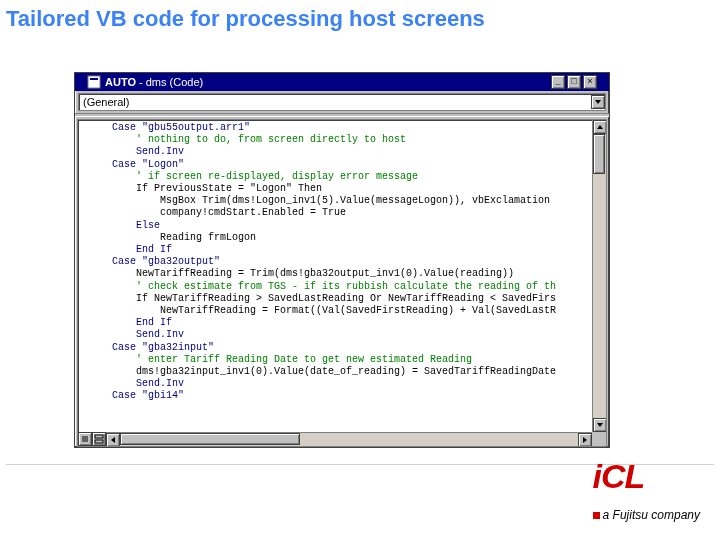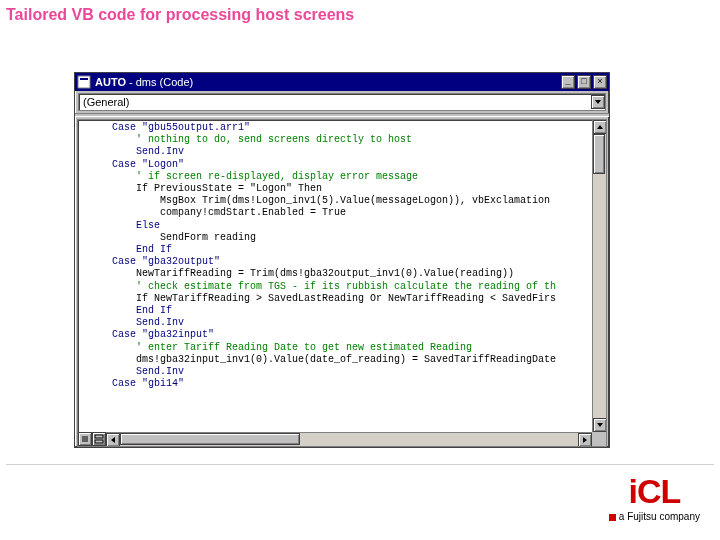--- a/index.html
+++ b/index.html
@@ -5,43 +5,43 @@
   * { box-sizing: border-box; margin: 0; padding: 0; }
   body {
     width: 720px;
     height: 540px;
     background: #fff;
     font-family: Arial, Helvetica, sans-serif;
     position: relative;
     overflow: hidden;
   }
   .page-title {
-    font-size: 16px;
+    font-size: 22px;
     font-weight: bold;
     padding: 6px 4px 12px 6px;
-    color: #ec4899;
+    color: #3b82f6;
   }
   .window {
     position: absolute;
     left: 74px;
     top: 72px;
     width: 536px;
     height: 376px;
     background: #c0c0c0;
     border: 1px solid #404040;
     box-shadow: inset -1px -1px 0 #404040, inset 1px 1px 0 #fff;
   }
   .titlebar {
     height: 18px;
     background: #000080;
     color: #fff;
     display: flex;
     align-items: center;
     font-size: 11px;
-    padding: 0 2px;
+    padding: 0 12px;
   }
   .titlebar .icon {
     width: 14px; height: 14px;
     margin-right: 4px;
     display: inline-flex; align-items: center; justify-content: center;
   }
   .titlebar .title-text { flex: 1; }
   .titlebar .title-text b { font-weight: bold; }
   .tb-btn {
     width: 14px; height: 14px;
@@ -158,34 +158,35 @@
     position: absolute;
     left: 6px; right: 6px;
     top: 464px;
     height: 1px;
     background: #d0d0d0;
   }
   .logo {
     position: absolute;
     right: 20px;
     bottom: 18px;
-    text-align: center;
+    text-align: left;
+    font-style: italic;
   }
   .logo-main {
     font-family: Arial, sans-serif;
     font-size: 34px;
     font-weight: 900;
     color: #d00000;
     line-height: 0.8;
     letter-spacing: -1px;
   }
   .logo-sub {
-    font-size: 10px;
+    font-size: 12px;
     color: #000;
-    margin-top: 6px;
+    margin-top: 18px;
   }
   .logo-sub .sq {
     display: inline-block;
     width: 7px; height: 7px;
     background: #d00000;
     vertical-align: middle;
     margin-right: 3px;
   }
   svg.tri { width: 8px; height: 8px; }
 </style>
@@ -218,34 +219,35 @@
             <polygon points="1,2 7,2 4,6" fill="#000"></polygon>
           </svg>
       </span>
     </div>
   </div>
 
   <div class="divider"></div>
 
   <div class="code-wrap">
     <div class="code-area" id="code-area"><span class="kw">Case "gbu55output.arr1"
-</span><span class="cm">    ' nothing to do, send screens directly to host
+</span><span class="cm">    ' nothing to do, from screen directly to host
 </span><span class="kw">    Send.Inv
 </span><span class="kw">Case "Logon"
 </span><span class="cm">    ' if screen re-displayed, display error message
 </span><span>    If PreviousState = "Logon" Then
 </span><span>        MsgBox Trim(dms!Logon_inv1(5).Value(messageLogon)), vbExclamation
 </span><span>        company!cmdStart.Enabled = True
 </span><span class="kw">    Else
-</span><span>        SendForm reading
+</span><span>        Reading frmLogon
 </span><span class="kw">    End If
 </span><span class="kw">Case "gba32output"
 </span><span>    NewTariffReading = Trim(dms!gba32output_inv1(0).Value(reading))
 </span><span class="cm">    ' check estimate from TGS - if its rubbish calculate the reading of th
 </span><span>    If NewTariffReading &gt; SavedLastReading Or NewTariffReading &lt; SavedFirs
+</span><span>        NewTariffReading = Format((Val(SavedFirstReading) + Val(SavedLastR
 </span><span class="kw">    End If
 </span><span class="kw">    Send.Inv
 </span><span class="kw">Case "gba32input"
 </span><span class="cm">    ' enter Tariff Reading Date to get new estimated Reading
 </span><span>    dms!gba32input_inv1(0).Value(date_of_reading) = SavedTariffReadingDate
 </span><span class="kw">    Send.Inv
 </span><span class="kw">Case "gbi14"
 </span></div>
 
     <div class="vscroll">

